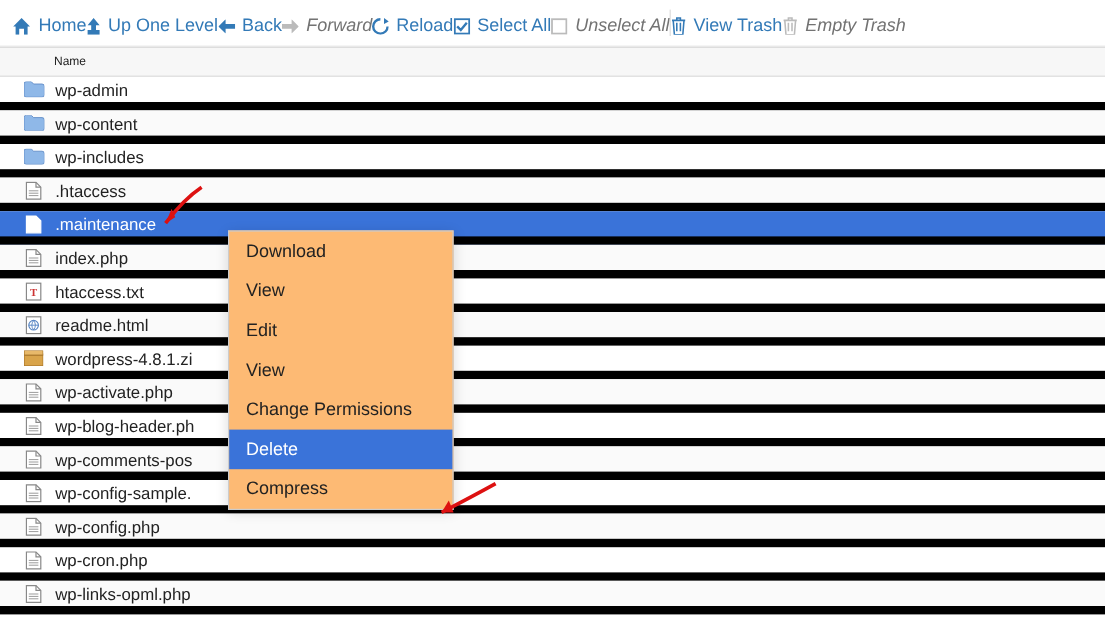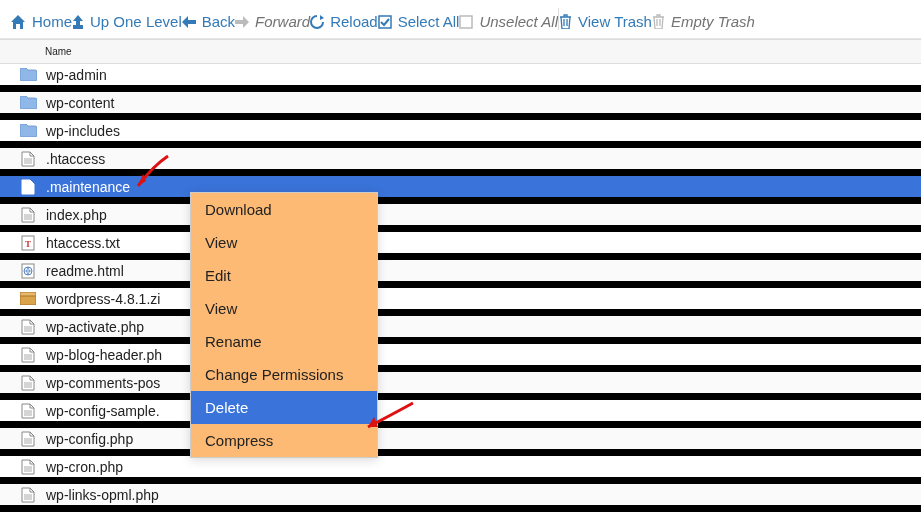--- a/index.html
+++ b/index.html
@@ -370,21 +370,20 @@
       </span>
       <span class="file-name">wp-links-opml.php</span>
     </div>
   </div>
 
 <div class="context-menu" id="context-menu">
     <div class="ctx-item">Download</div>
     <div class="ctx-item">View</div>
     <div class="ctx-item">Edit</div>
     <div class="ctx-item">View</div>
-    <div class="ctx-item">Rename</div>
     <div class="ctx-item">Change Permissions</div>
     <div class="ctx-item highlight">Delete</div>
     <div class="ctx-item">Compress</div>
   </div>
 
 <div class="arrow" style="left:128px; top:151px;">
   <svg width="45" height="45" viewBox="0 0 45 45">
     <path d="M40 5 Q25 15 10 35" fill="none" stroke="#d11" stroke-width="3"></path>
     <path d="M10 35 L18 30 L15 23 Z" fill="#d11"></path>
   </svg>

